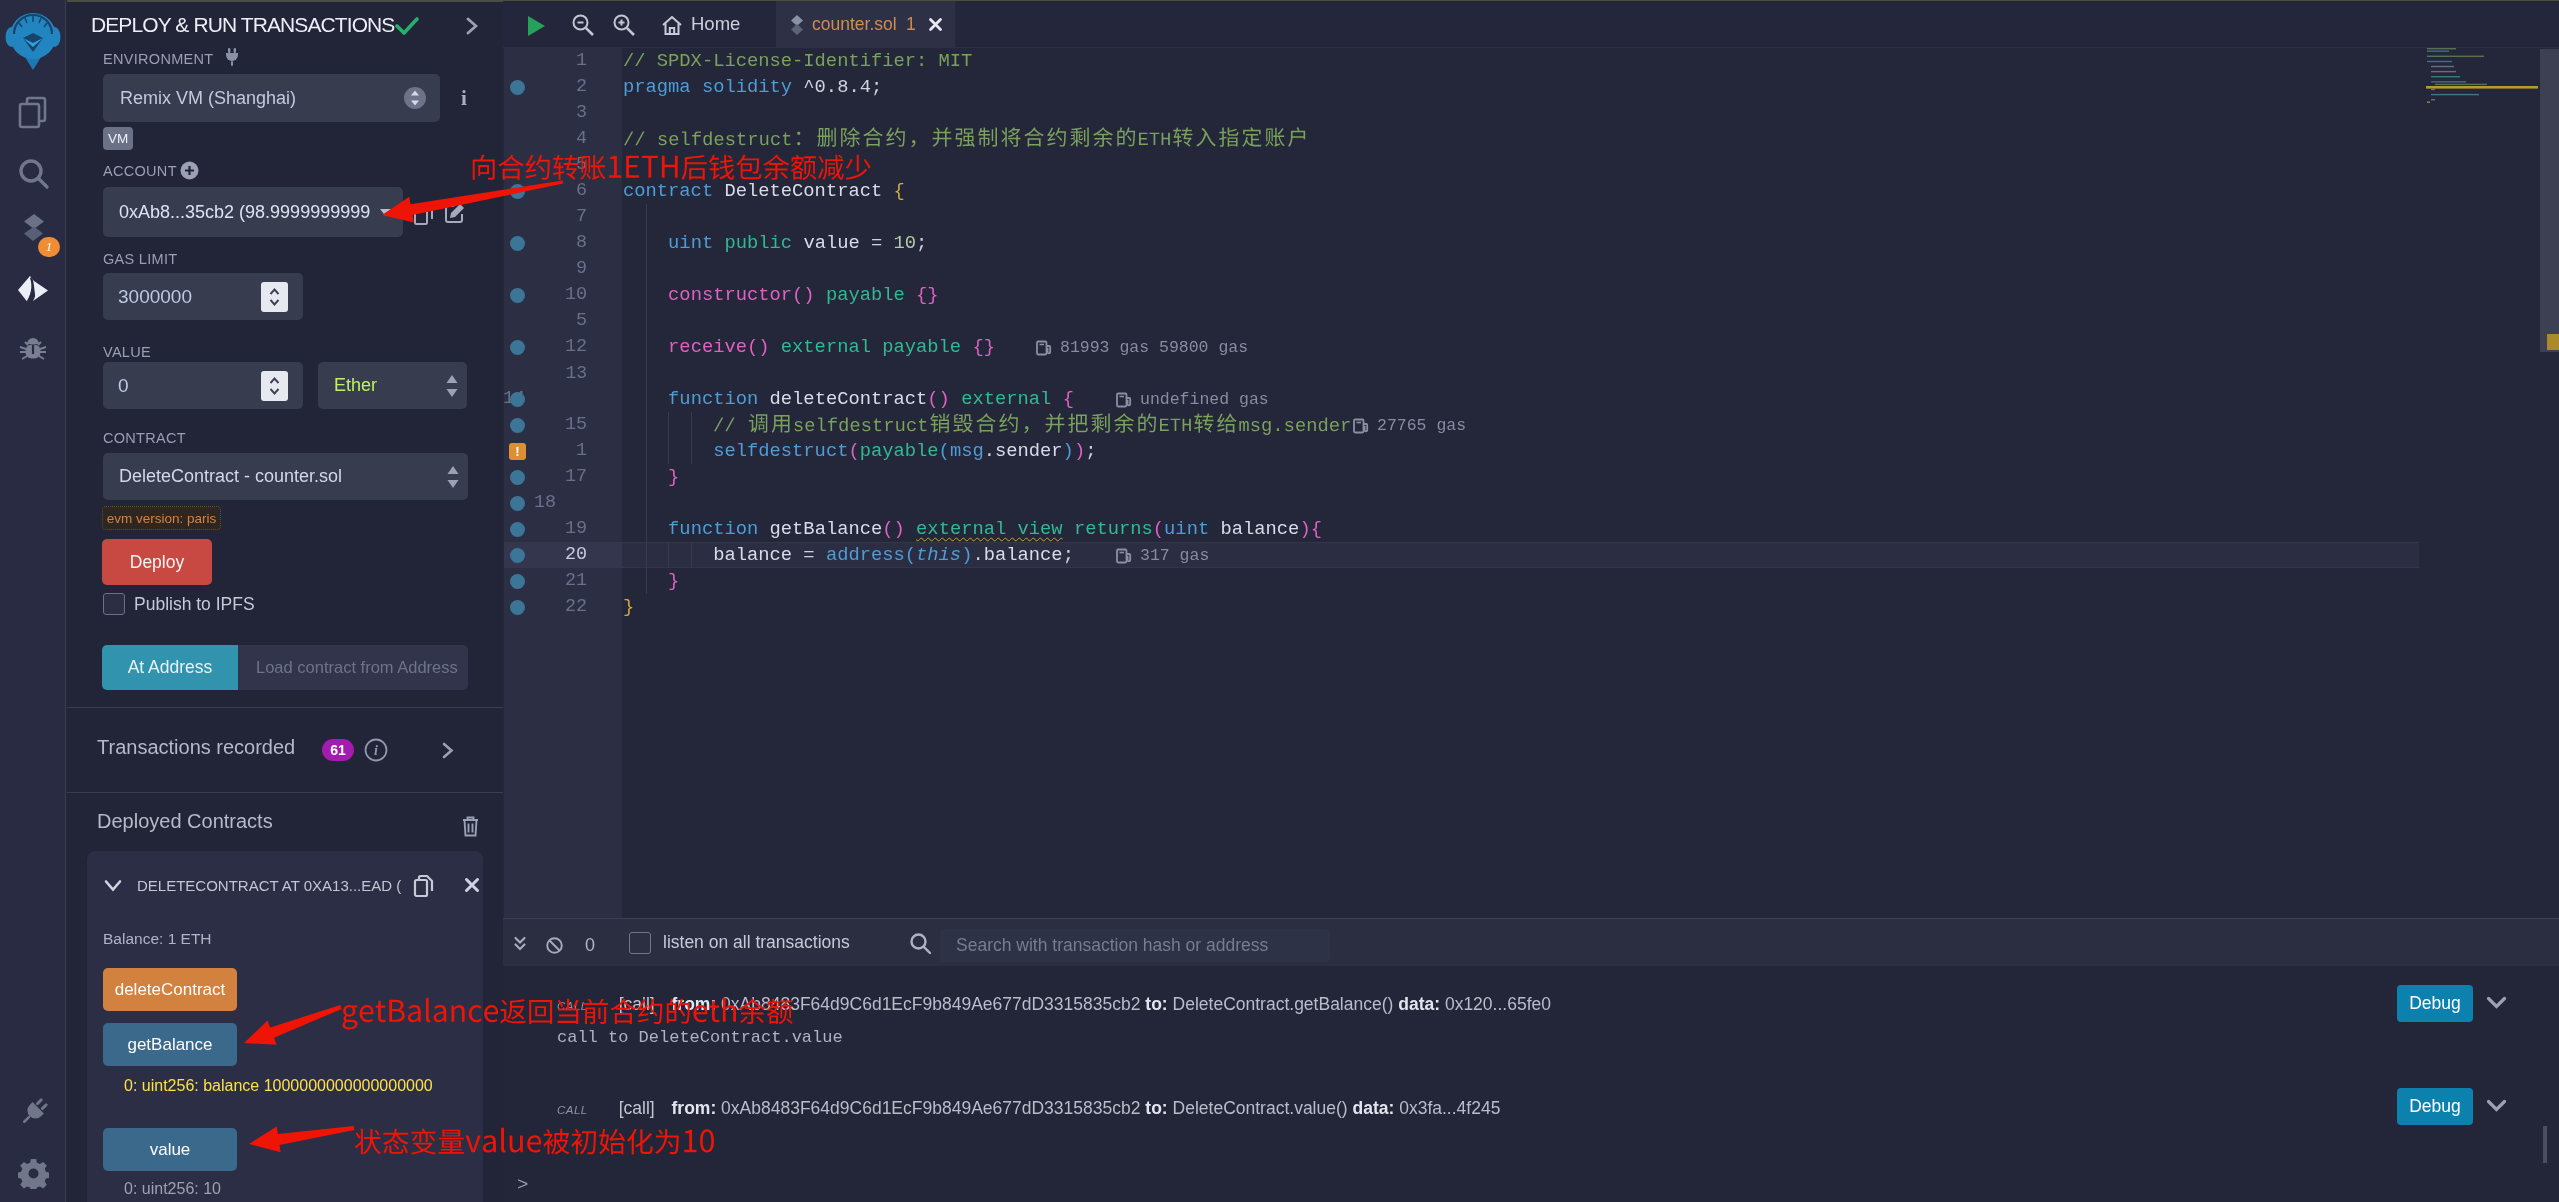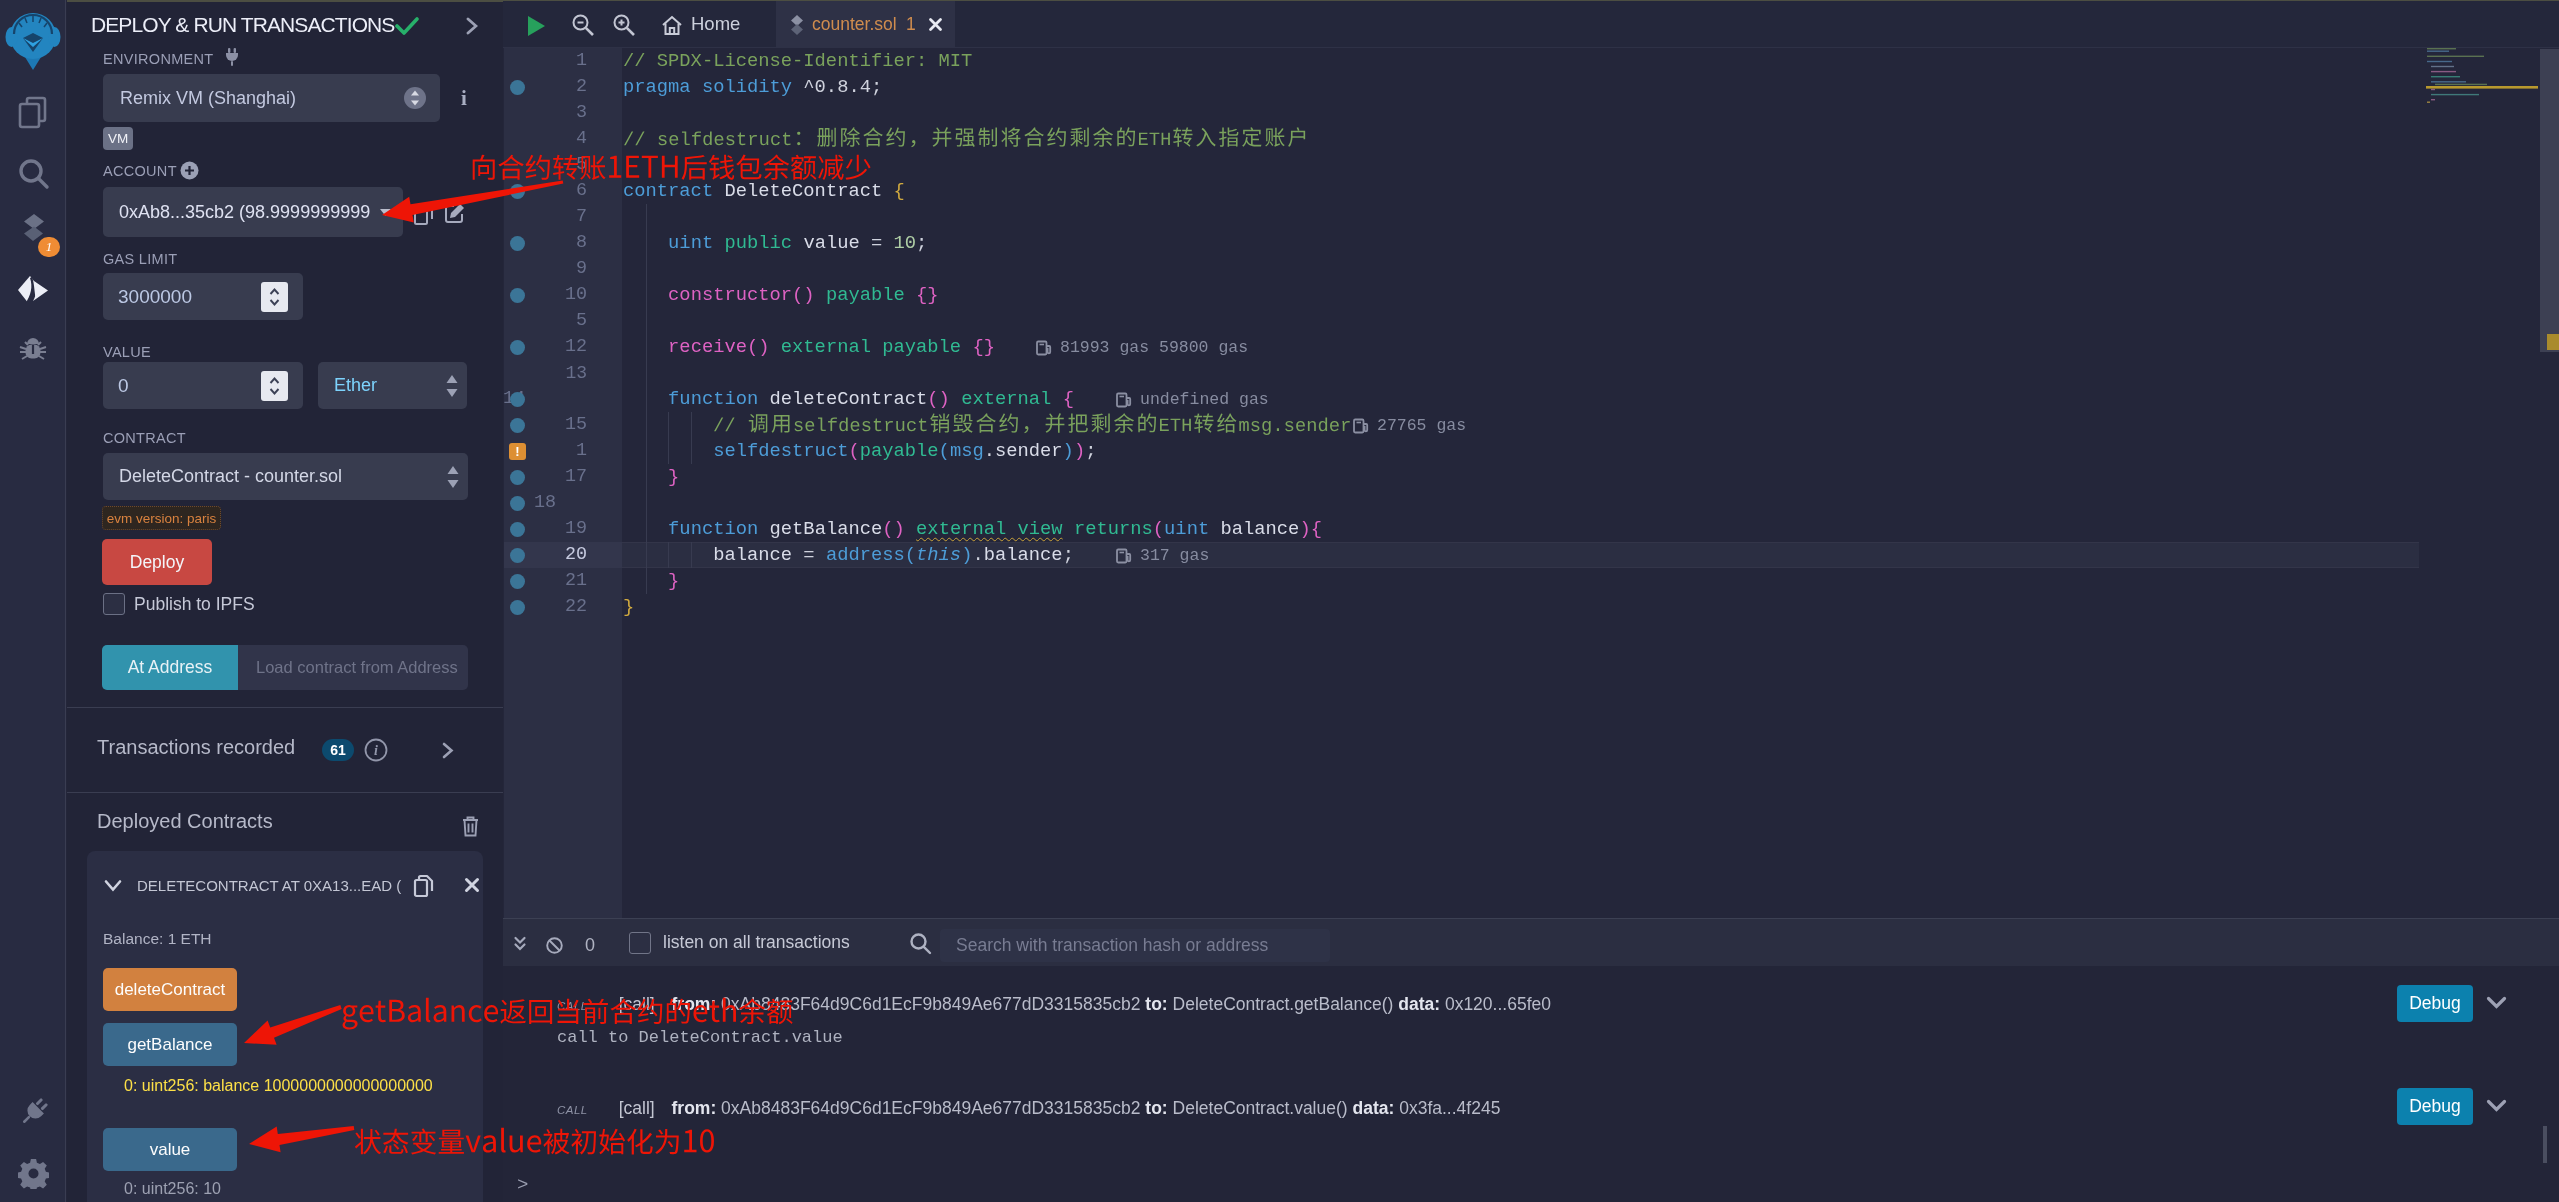--- a/index.html
+++ b/index.html
@@ -120,41 +120,41 @@
     <path d="M1.5 6 L5.5 1.5 L9.5 6"></path>
     <path d="M1.5 12 L5.5 16.5 L9.5 12"></path>
   </svg>
 <div class="ab lbl" style="left:103px;top:344px">VALUE</div>
 <div class="ab inp" style="left:103px;top:362px;width:200px;height:47px;padding-left:15px;color:#bcc8e4;font-size:19px">0</div>
 <div class="ab" style="left:261px;top:371px;width:27px;height:30px;background:#e7e9f0;border-radius:3px"></div>
 <svg class="ab" style="left:269px;top:377px" width="11" height="18" viewBox="0 0 11 18" fill="none" stroke="#3c4156" stroke-width="1.9">
     <path d="M1.5 6 L5.5 1.5 L9.5 6"></path>
     <path d="M1.5 12 L5.5 16.5 L9.5 12"></path>
   </svg>
-<div class="ab inp" style="left:318px;top:362px;width:149px;height:47px;padding-left:16px;color:#7dd3fc">Ether</div>
+<div class="ab inp" style="left:318px;top:362px;width:149px;height:47px;padding-left:16px;color:#bef264">Ether</div>
 <svg class="ab" style="left:445px;top:374px" width="14" height="24" viewBox="0 0 14 24">
 <path d="M7 1 L12.5 9 H1.5Z" fill="#9ca1b5"></path>
     <path d="M7 23 L12.5 15 H1.5Z" fill="#9ca1b5"></path>
   </svg>
 <div class="ab lbl" style="left:103px;top:430px">CONTRACT</div>
 <div class="ab inp" style="left:103px;top:453px;width:365px;height:47px;padding-left:16px;color:#d3d7e6">DeleteContract - counter.sol</div>
 <svg class="ab" style="left:446px;top:465px" width="14" height="24" viewBox="0 0 14 24">
 <path d="M7 1 L12.5 9 H1.5Z" fill="#9ca1b5"></path>
     <path d="M7 23 L12.5 15 H1.5Z" fill="#9ca1b5"></path>
   </svg>
 <div class="ab" style="left:102px;top:506px;width:119px;height:24px;background:#2e2620;border:1px dotted #6e4a2c;border-radius:4px;color:#d9823f;font-size:13.5px;display:flex;align-items:center;justify-content:center">evm version: paris</div>
 <div class="ab" style="left:102px;top:539px;width:110px;height:46px;background:#c84842;border-radius:5px;color:#f4f5f9;font-size:17.5px;display:flex;align-items:center;justify-content:center">Deploy</div>
 <div class="ab" style="left:103px;top:593px;width:22px;height:22px;border:1.6px solid #6b7085;border-radius:3px;background:#2c2f43"></div>
 <div class="ab" style="left:134px;top:594px;font-size:17.5px;color:#c6c9d8">Publish to IPFS</div>
 <div class="ab" style="left:102px;top:645px;width:136px;height:45px;background:#3193ad;border-radius:5px 0 0 5px;color:#e8f2f6;font-size:17.5px;display:flex;align-items:center;justify-content:center">At Address</div>
 <div class="ab" style="left:238px;top:645px;width:230px;height:45px;background:#31344a;border-radius:0 5px 5px 0;color:#6f7389;font-size:16.5px;display:flex;align-items:center;padding-left:18px">Load contract from Address</div>
 <div class="ab" style="left:67px;top:707px;width:436px;height:1px;background:#3a3d51"></div>
 <div class="ab" style="left:67px;top:792px;width:436px;height:1px;background:#3a3d51"></div>
 <div class="ab" style="left:97px;top:736px;font-size:20px;color:#b6b9c9">Transactions recorded</div>
-<div class="ab" style="left:322px;top:739px;width:32px;height:22px;background:#0c4a6e;border-radius:11px;color:#fff;font-size:14px;font-weight:bold;display:flex;align-items:center;justify-content:center">61</div>
+<div class="ab" style="left:322px;top:739px;width:32px;height:22px;background:#a21caf;border-radius:11px;color:#fff;font-size:14px;font-weight:bold;display:flex;align-items:center;justify-content:center">61</div>
 <svg class="ab" style="left:364px;top:738px" width="24" height="24" viewBox="0 0 24 24" fill="none">
 <circle cx="12" cy="12" r="10.5" stroke="#9296aa" stroke-width="1.8"></circle>
 <text x="12" y="17" font-size="14" fill="#9296aa" text-anchor="middle" font-family="Liberation Serif,serif" font-style="italic" font-weight="bold">i</text>
   </svg>
 <svg class="ab" style="left:441px;top:742px" width="13" height="17" viewBox="0 0 13 17" fill="none" stroke="#9ca0b4" stroke-width="2.6" stroke-linecap="round">
     <path d="M3 2 l7.5 6.5 -7.5 6.5"></path>
   </svg>
 <div class="ab" style="left:97px;top:810px;font-size:20px;color:#b6b9c9">Deployed Contracts</div>
 <svg class="ab" style="left:460px;top:814px" width="21" height="24" viewBox="0 0 21 24" fill="none" stroke="#9ca0b4" stroke-width="1.9">
 <path d="M3 6 h15 M7.5 6 V3.5 h6 V6 M4.5 6 l1 15.5 h10 l1-15.5"></path>

